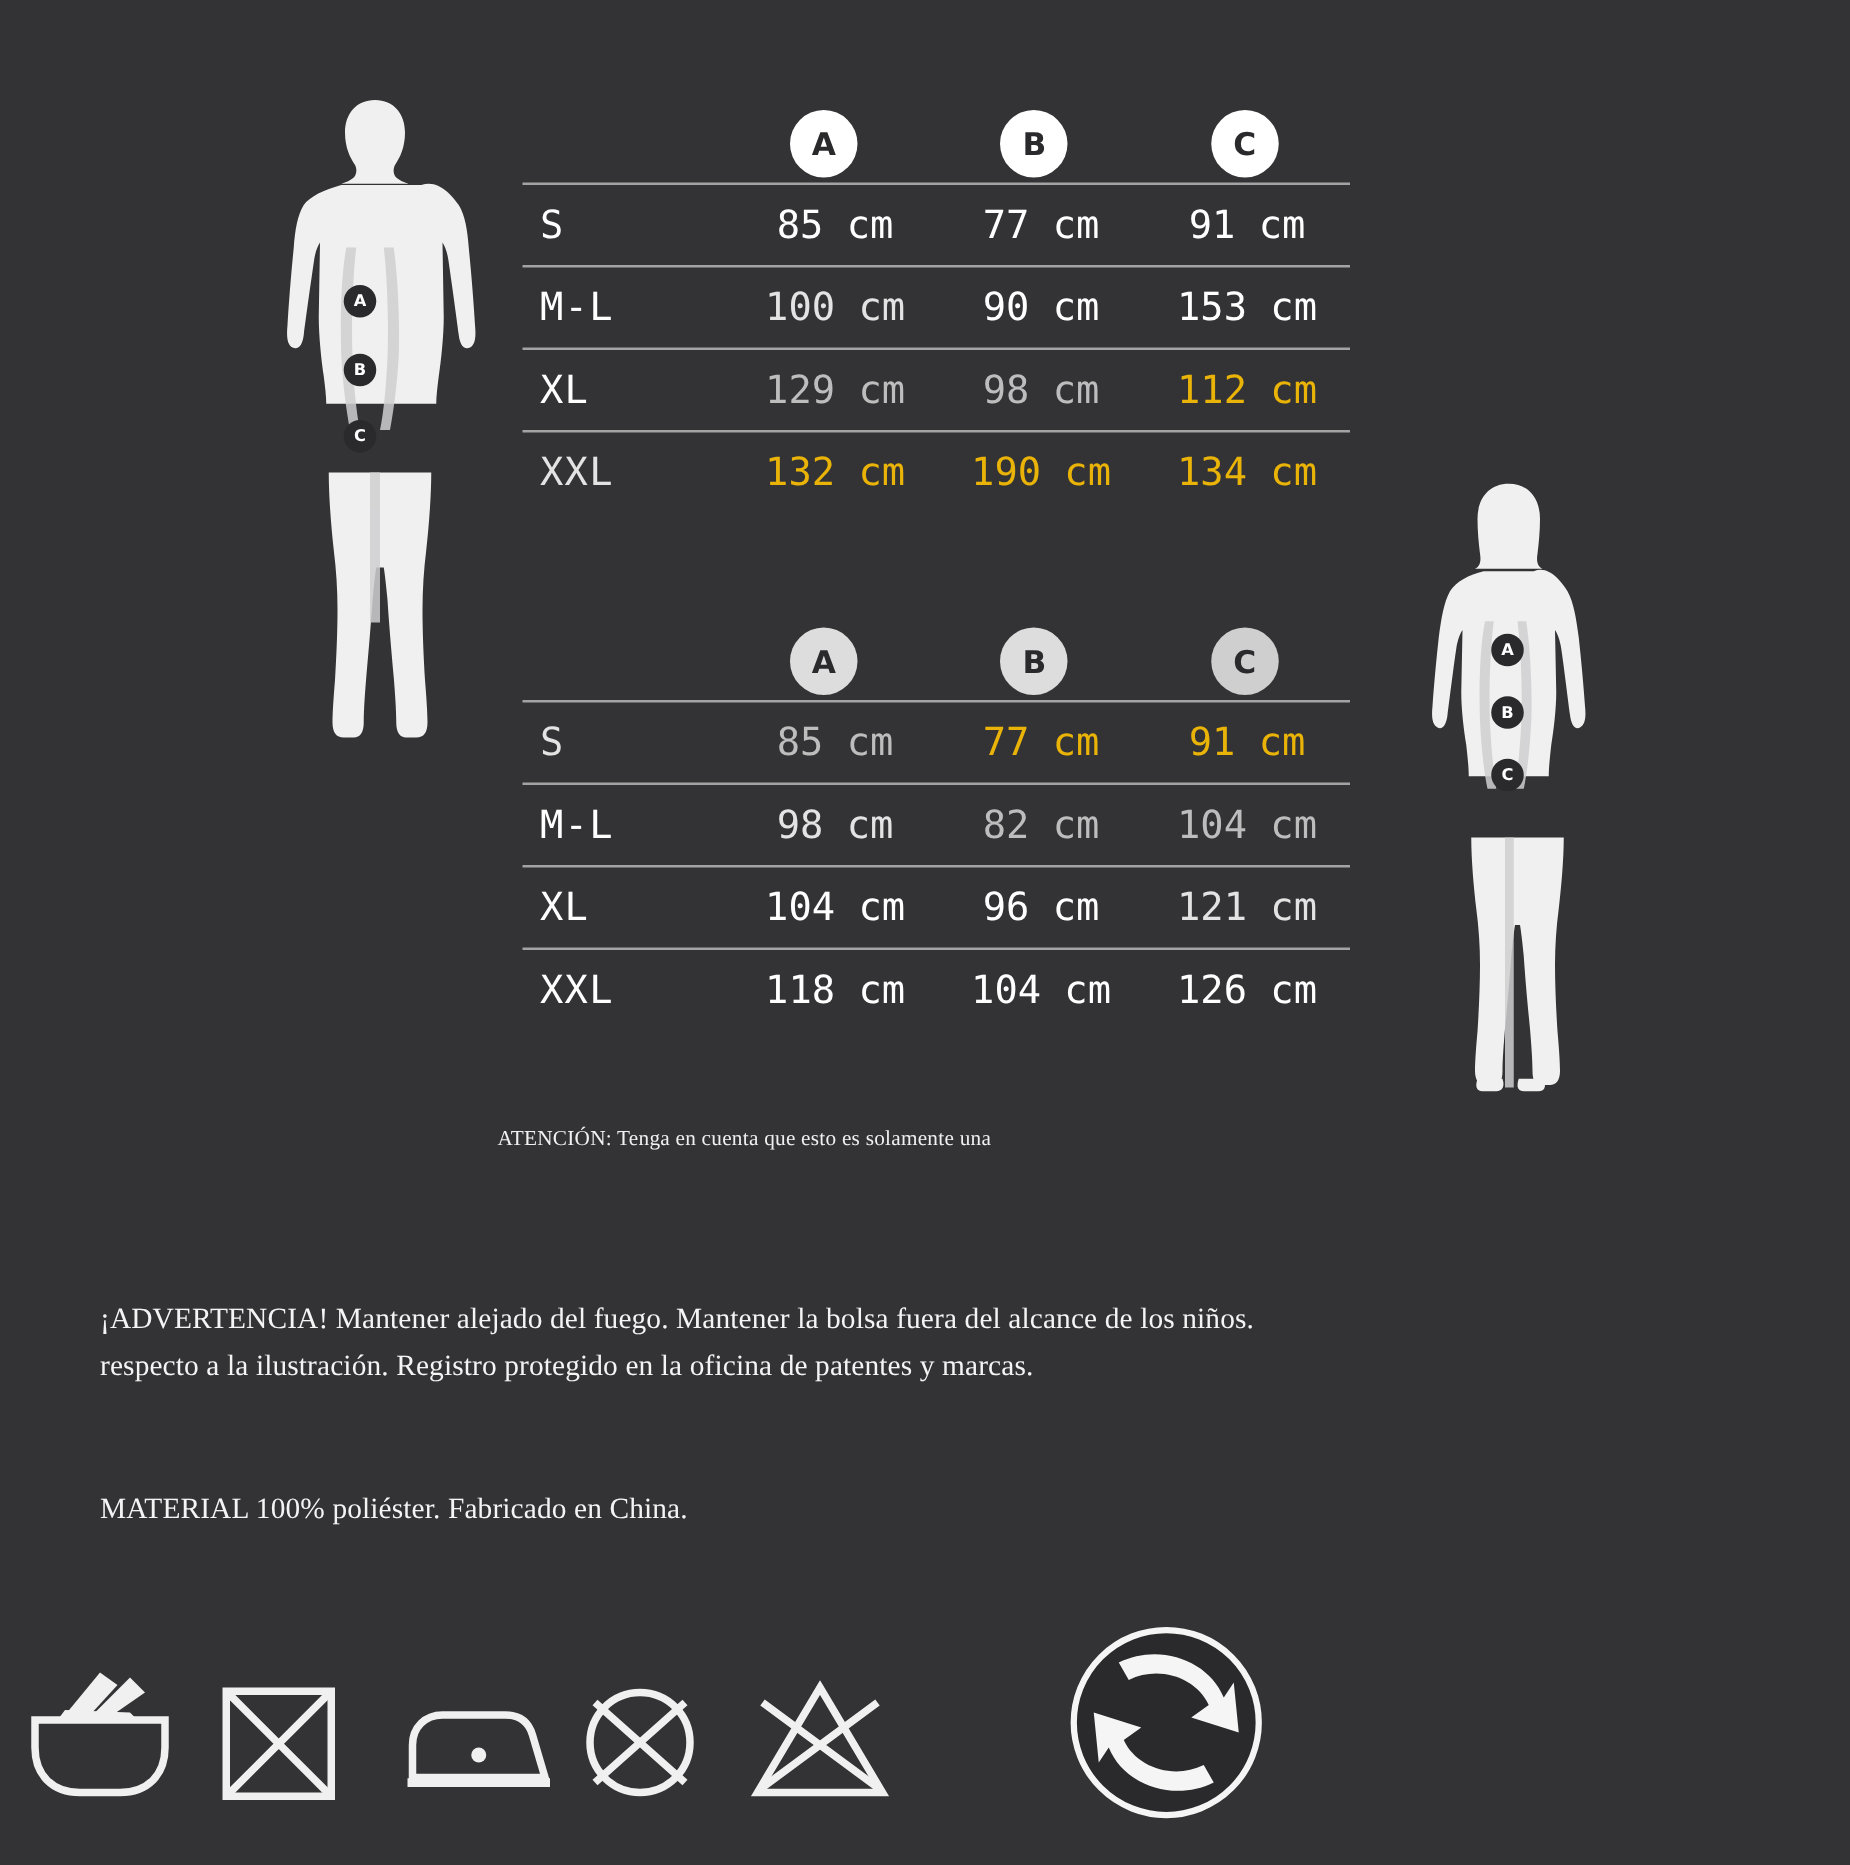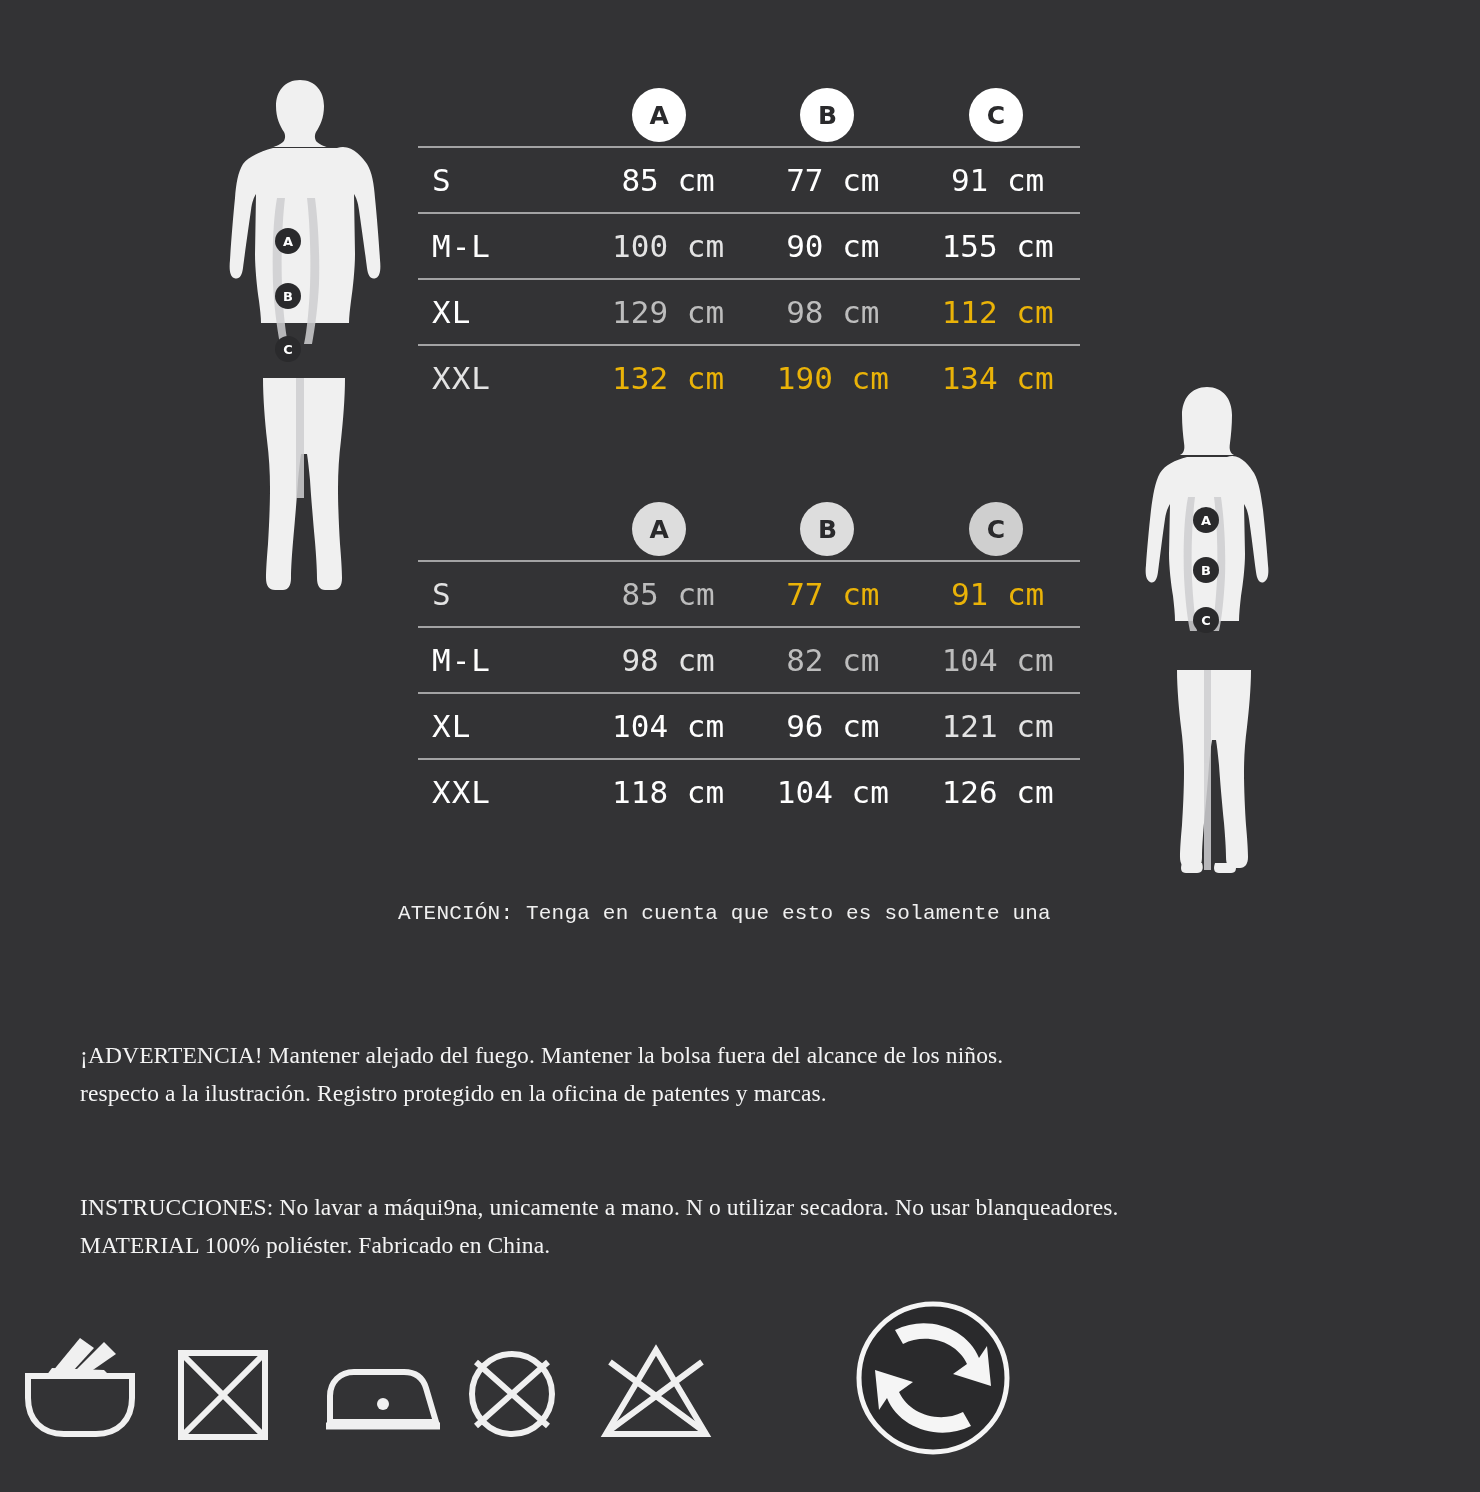--- a/index.html
+++ b/index.html
@@ -50,22 +50,22 @@
   .row .cell{width:193px;text-align:center;font-size:31px;}
 
   .o100{color:#ffffff;}
   .o85{color:#e3e3e3;}
   .o70{color:#bdbdbd;}
   .o55{color:#eab308;}
 
   
   .note{
     position:absolute;
-    font-family:Liberation Mono, monospace;
-    font-size:21px;line-height:1.55;color:#f0f0f0;
+    font-family:Liberation Serif, serif;
+    font-size:17px;line-height:1.55;color:#f0f0f0;
     letter-spacing:.2px;
   }
   .para{
     position:absolute;
     font-family:Liberation Serif, serif;
     font-size:23.5px;line-height:1.62;color:#f4f4f4;
     letter-spacing:.1px;
   }
 
   
@@ -141,21 +141,21 @@
     <div class="row">
       <div class="sizecol o100">S</div>
       <div class="cell o100">85 cm</div>
       <div class="cell o100">77 cm</div>
       <div class="cell o100">91 cm</div>
     </div>
     <div class="row">
       <div class="sizecol o100">M-L</div>
       <div class="cell o85">100 cm</div>
       <div class="cell o100">90 cm</div>
-      <div class="cell o100">155 cm</div>
+      <div class="cell o100">153 cm</div>
     </div>
     <div class="row">
       <div class="sizecol o100">XL</div>
       <div class="cell o70">129 cm</div>
       <div class="cell o70">98 cm</div>
       <div class="cell o55">112 cm</div>
     </div>
     <div class="row">
       <div class="sizecol o85">XXL</div>
       <div class="cell o55">132 cm</div>
@@ -207,21 +207,20 @@
   <div class="note" style="left:398px;top:898px;width:820px;">
     <div>ATENCIÓN: Tenga en cuenta que esto es solamente una</div>
   </div>
 
   <div class="para" style="left:80px;top:1036px;width:1330px;">
     <div>¡ADVERTENCIA! Mantener alejado del fuego. Mantener la bolsa fuera del alcance de los niños.</div>
     <div>respecto a la ilustración. Registro protegido en la oficina de patentes y marcas.</div>
   </div>
 
   <div class="para" style="left:80px;top:1188px;width:1340px;">
-    <div>INSTRUCCIONES: No lavar a máqui9na, unicamente a mano. N o utilizar secadora. No usar blanqueadores.</div>
     <div>MATERIAL 100% poliéster. Fabricado en China.</div>
   </div>
 
   <div class="care">
 
     <div class="ic" style="left:22px;bottom:18px;">
       <svg width="116" height="110" viewBox="0 0 116 110">
         <path d="M6 44 h104 v22 c0 22 -14 36 -36 36 H42 C20 102 6 88 6 66 z" fill="none" stroke="#f0f0f0" stroke-width="6"></path>
         <g fill="#f0f0f0">
           <path d="M30 40 l28 -34 14 10 -22 24 z"></path>

